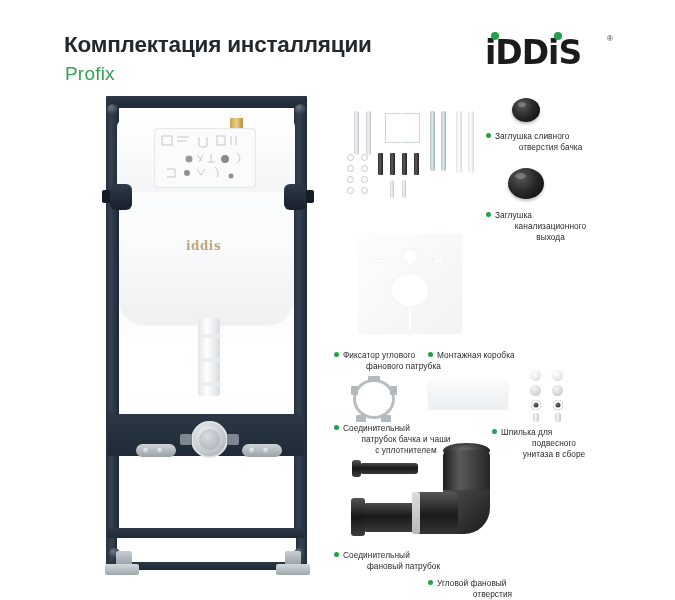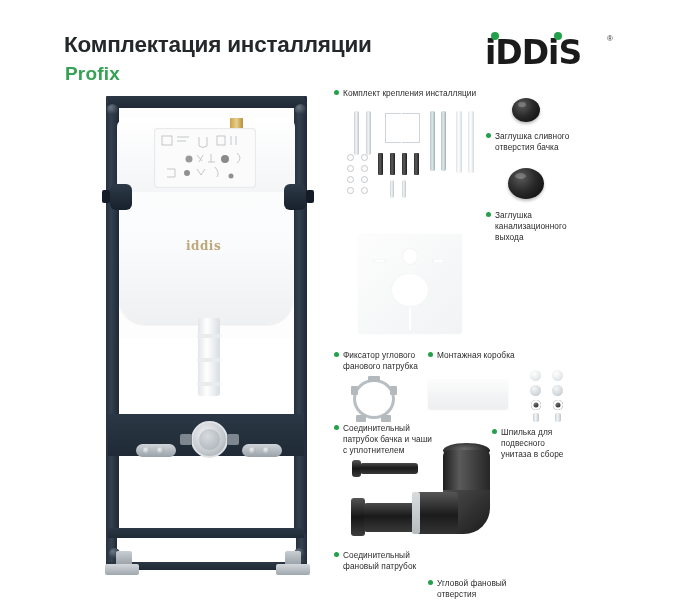--- a/index.html
+++ b/index.html
@@ -26,21 +26,21 @@
     font-weight: 700;
     color: #25282b;
     letter-spacing: -0.2px;
     white-space: nowrap;
   }
   .title-sub {
     position: absolute;
     left: 65px;
     top: 63px;
     font-size: 19px;
-    font-weight: 700;
+    font-weight: 400;
     color: #36a253;
     letter-spacing: 0.2px;
   }
   .logo {
     position: absolute;
     left: 485px;
     top: 33px;
     width: 140px;
     height: 40px;
   }
@@ -81,21 +81,21 @@
   }
   .cap .bullet {
     display: inline-block;
     width: 5px;
     height: 5px;
     border-radius: 50%;
     background: #24a04c;
     margin-right: 4px;
     vertical-align: 1px;
   }
-  .cap .l2 { display: block; padding-left: 9px; }
+  .cap .l2 { display: block; padding-left: 9px; text-align: center; }
   .cap.center { text-align: center; }
 
   
   .frame-wrap {
     position: absolute;
     left: 98px;
     top: 96px;
     width: 220px;
     height: 466px;
   }
@@ -562,23 +562,20 @@
     <div class="corner-screw cs3"></div>
     <div class="corner-screw cs4"></div>
     <div class="foot-brace fbl"></div>
     <div class="foot-brace fbr"></div>
     <div class="foot-plate fl"></div>
     <div class="foot-plate fr"></div>
 
     <div class="iddis-mark">iddis</div>
   </div>
 
-  <div class="cap" style="left:334px; top:88px; width:165px;">
-    <span class="bullet"></span><span>Комплект крепления инсталляции</span>
-  </div>
 
   <div class="kit">
     <div class="rodv" style="left:14px; top:8px; width:5px; height:44px;"></div>
     <div class="rodv" style="left:26px; top:8px; width:5px; height:44px;"></div>
     <div class="bracket-u" style="left:45px; top:10px; width:16px; height:30px; border-right:none;"></div>
     <div class="bracket-u" style="left:62px; top:10px; width:18px; height:30px; border-left:none;"></div>
     <div class="rod-teal" style="left:90px; top:8px; width:5px; height:60px;"></div>
     <div class="rod-teal" style="left:101px; top:8px; width:5px; height:60px;"></div>
     <div class="rod-pale" style="left:116px; top:8px; width:6px; height:62px;"></div>
     <div class="rod-pale" style="left:128px; top:8px; width:6px; height:62px;"></div>

